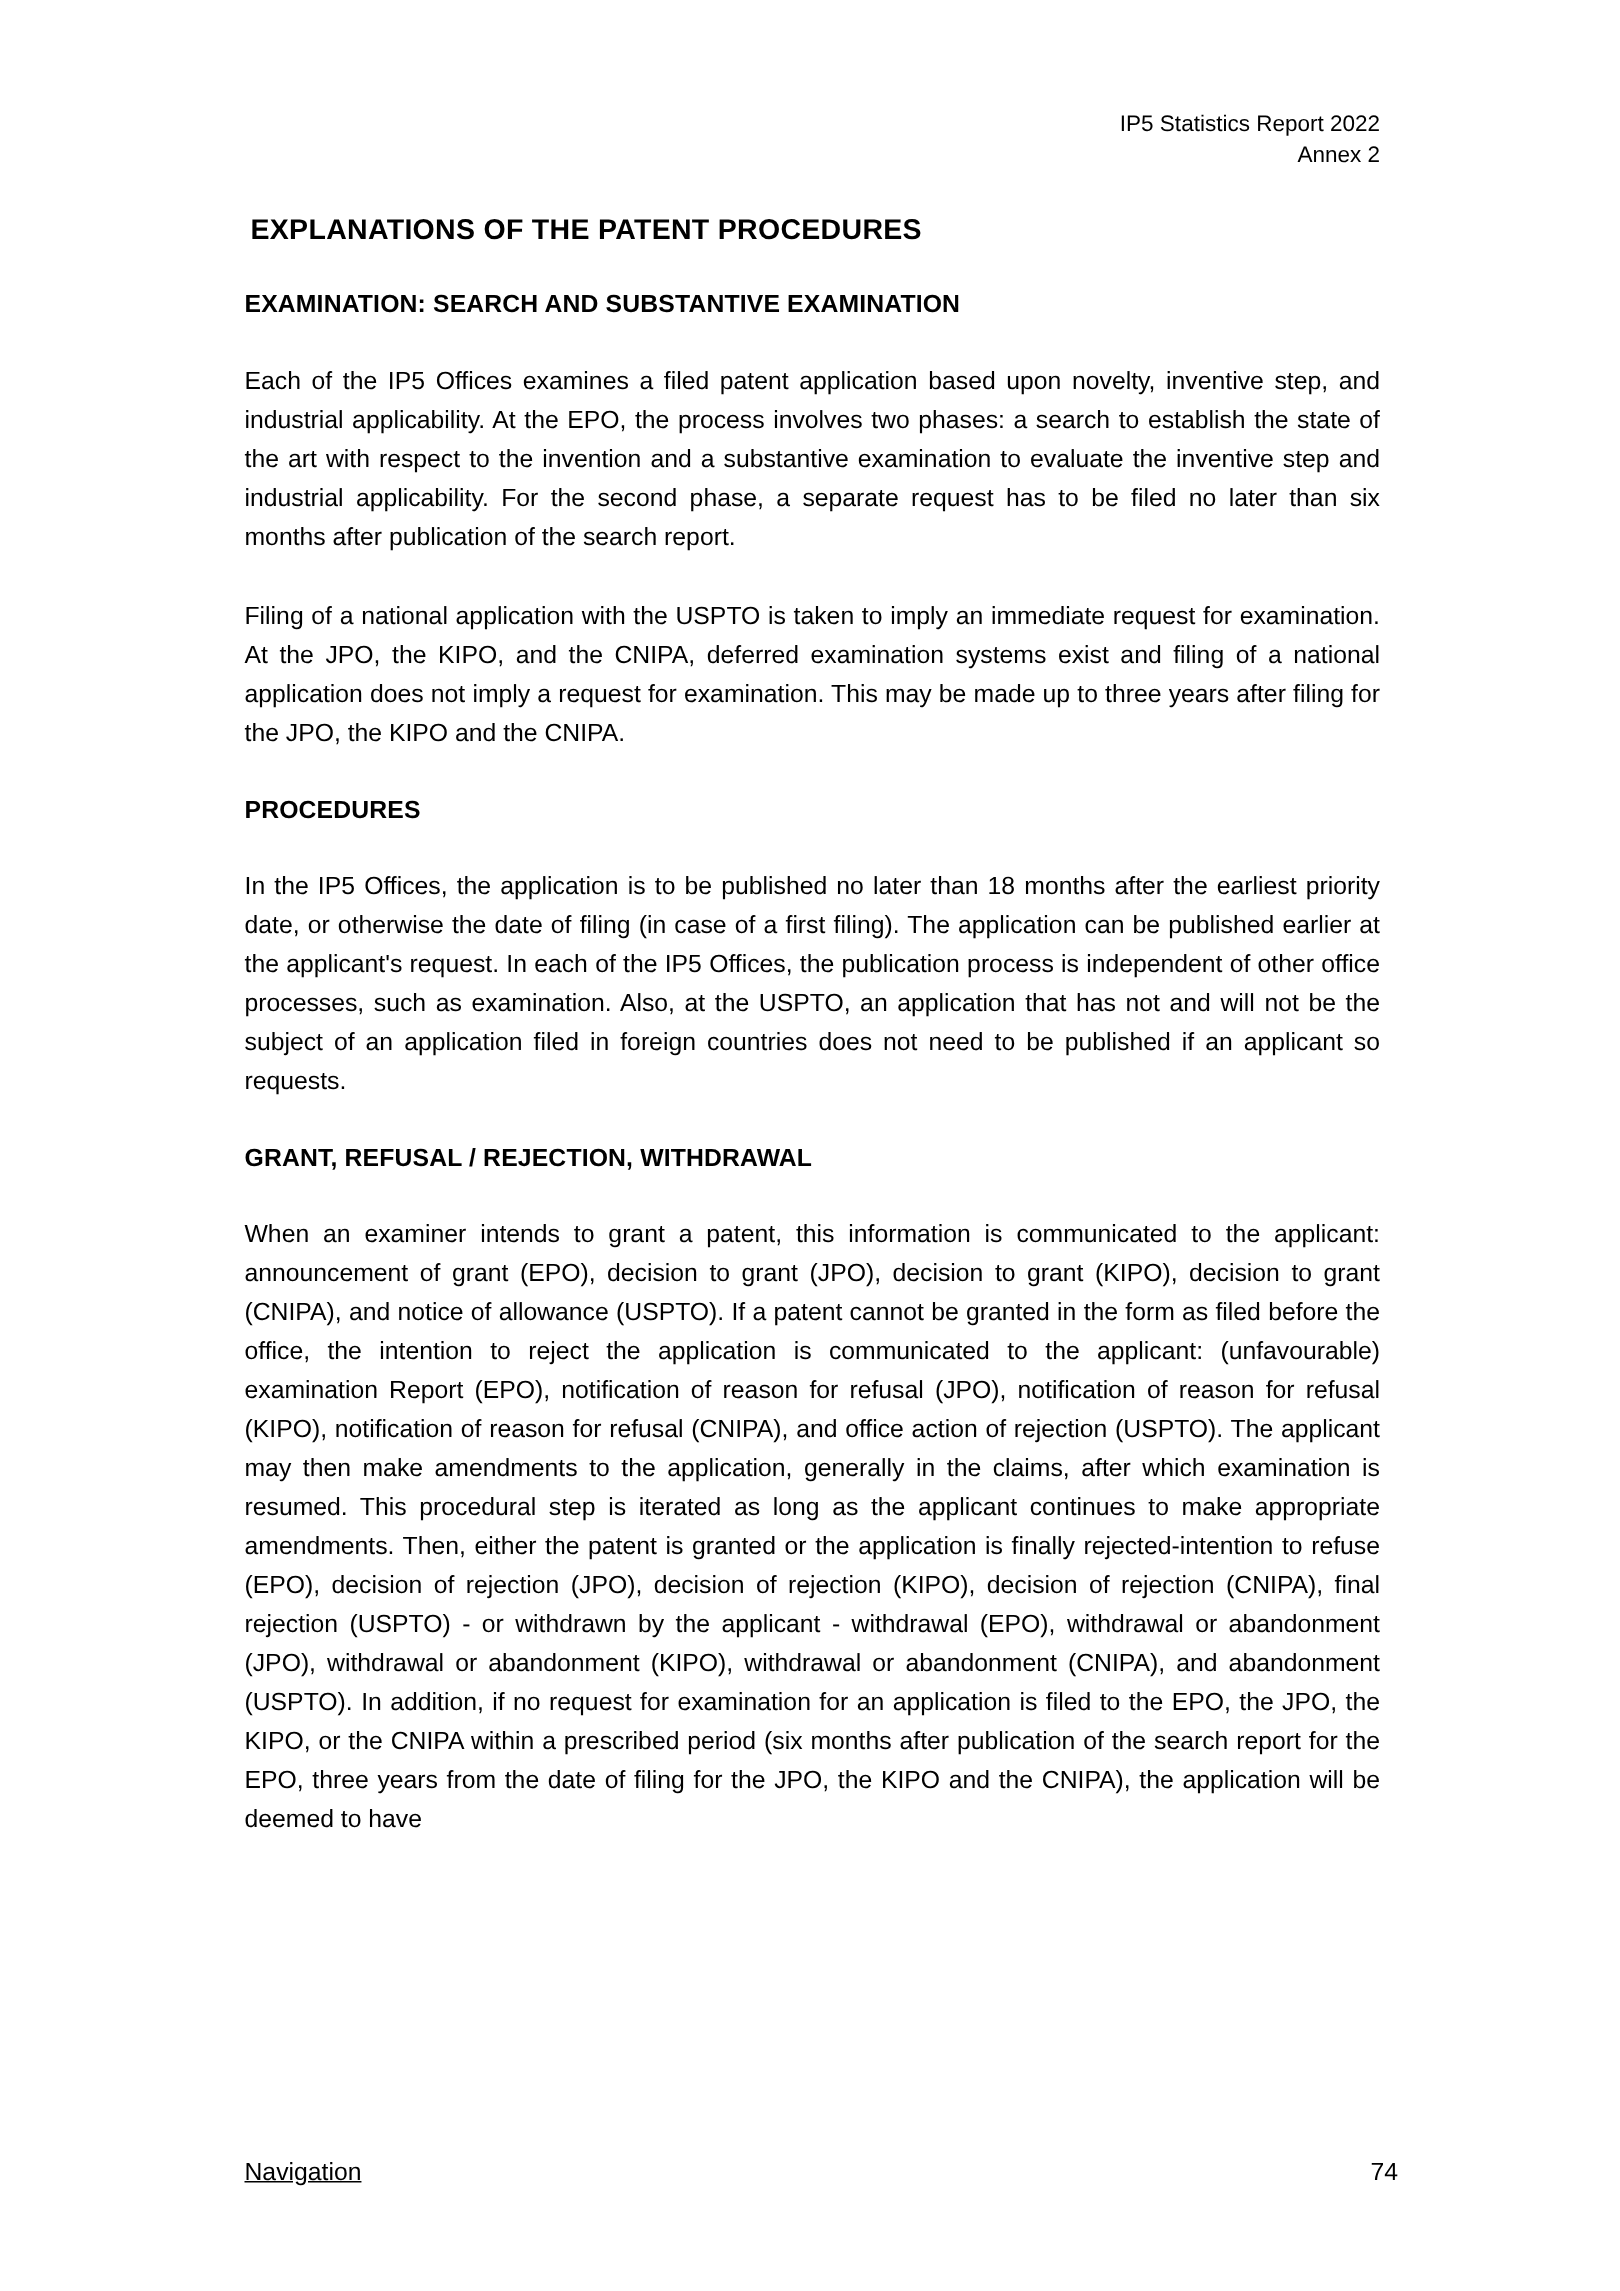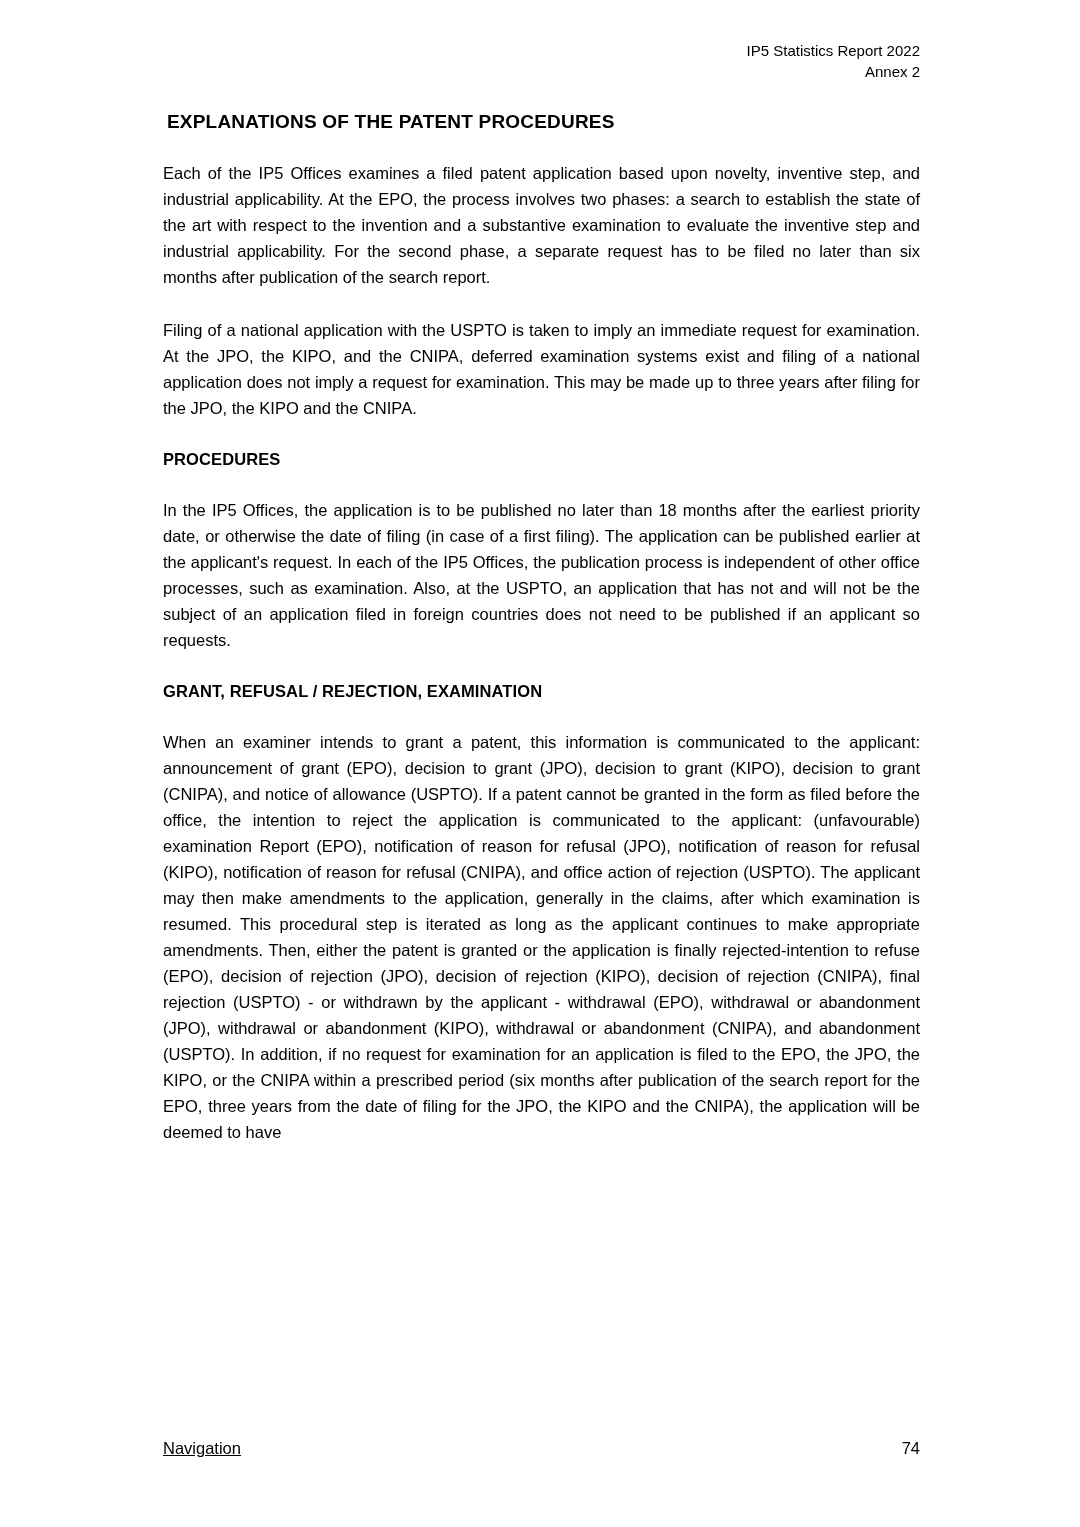--- a/index.html
+++ b/index.html
@@ -6,21 +6,21 @@
     margin: 0;
     padding: 0;
     background: #ffffff;
   }
   .page {
     position: relative;
     width: 1080px;
     height: 1527px;
     background: #ffffff;
     box-sizing: border-box;
-    padding: 40px 160px 0 163px;
+    padding: 72px 160px 0 163px;
     font-family: "Liberation Sans", sans-serif;
     color: #000000;
     overflow: hidden;
   }
   .doc-header {
     text-align: right;
     font-size: 15px;
     line-height: 21px;
     margin: 0 0 28px 0;
   }
@@ -40,21 +40,21 @@
   }
   .body-text {
     font-size: 16.5px;
     line-height: 26px;
     text-align: justify;
     margin: 0 0 27px 0;
   }
   .doc-footer {
     position: absolute;
     left: 163px;
-    right: 160px;
+    right: 148px;
     top: 1437px;
     display: flex;
     justify-content: space-between;
     align-items: baseline;
     font-size: 16.5px;
     line-height: 22px;
   }
   .nav-link {
     color: #000000;
     text-decoration: underline;
@@ -67,27 +67,28 @@
 <div class="page">
 
   <div class="doc-header">
     <div>IP5 Statistics Report 2022</div>
     <div>Annex 2</div>
   </div>
 
   <h1 class="doc-title">EXPLANATIONS OF THE PATENT PROCEDURES</h1>
 
 
+  <h2 class="section-heading">EXAMINATION: SEARCH AND SUBSTANTIVE EXAMINATION</h2>
   <p class="body-text">Each of the IP5 Offices examines a filed patent application based upon novelty, inventive step, and industrial applicability. At the EPO, the process involves two phases: a search to establish the state of the art with respect to the invention and a substantive examination to evaluate the inventive step and industrial applicability. For the second phase, a separate request has to be filed no later than six months after publication of the search report.</p>
   <p class="body-text">Filing of a national application with the USPTO is taken to imply an immediate request for examination. At the JPO, the KIPO, and the CNIPA, deferred examination systems exist and filing of a national application does not imply a request for examination. This may be made up to three years after filing for the JPO, the KIPO and the CNIPA.</p>
 
   <h2 class="section-heading">PROCEDURES</h2>
   <p class="body-text">In the IP5 Offices, the application is to be published no later than 18 months after the earliest priority date, or otherwise the date of filing (in case of a first filing). The application can be published earlier at the applicant's request. In each of the IP5 Offices, the publication process is independent of other office processes, such as examination. Also, at the USPTO, an application that has not and will not be the subject of an application filed in foreign countries does not need to be published if an applicant so requests.</p>
 
-  <h2 class="section-heading">GRANT, REFUSAL / REJECTION, EXAMINATION</h2>
+  <h2 class="section-heading">GRANT, REFUSAL / REJECTION, WITHDRAWAL</h2>
   <p class="body-text">When an examiner intends to grant a patent, this information is communicated to the applicant: announcement of grant (EPO), decision to grant (JPO), decision to grant (KIPO), decision to grant (CNIPA), and notice of allowance (USPTO). If a patent cannot be granted in the form as filed before the office, the intention to reject the application is communicated to the applicant: (unfavourable) examination Report (EPO), notification of reason for refusal (JPO), notification of reason for refusal (KIPO), notification of reason for refusal (CNIPA), and office action of rejection (USPTO). The applicant may then make amendments to the application, generally in the claims, after which examination is resumed. This procedural step is iterated as long as the applicant continues to make appropriate amendments. Then, either the patent is granted or the application is finally rejected-intention to refuse (EPO), decision of rejection (JPO), decision of rejection (KIPO), decision of rejection (CNIPA), final rejection (USPTO) - or withdrawn by the applicant - withdrawal (EPO), withdrawal or abandonment (JPO), withdrawal or abandonment (KIPO), withdrawal or abandonment (CNIPA), and abandonment (USPTO). In addition, if no request for examination for an application is filed to the EPO, the JPO, the KIPO, or the CNIPA within a prescribed period (six months after publication of the search report for the EPO, three years from the date of filing for the JPO, the KIPO and the CNIPA), the application will be deemed to have</p>
 
   <div class="doc-footer">
     <a class="nav-link">Navigation</a>
     <span>74</span>
   </div>
 
 </div>
 
 </body></html>

